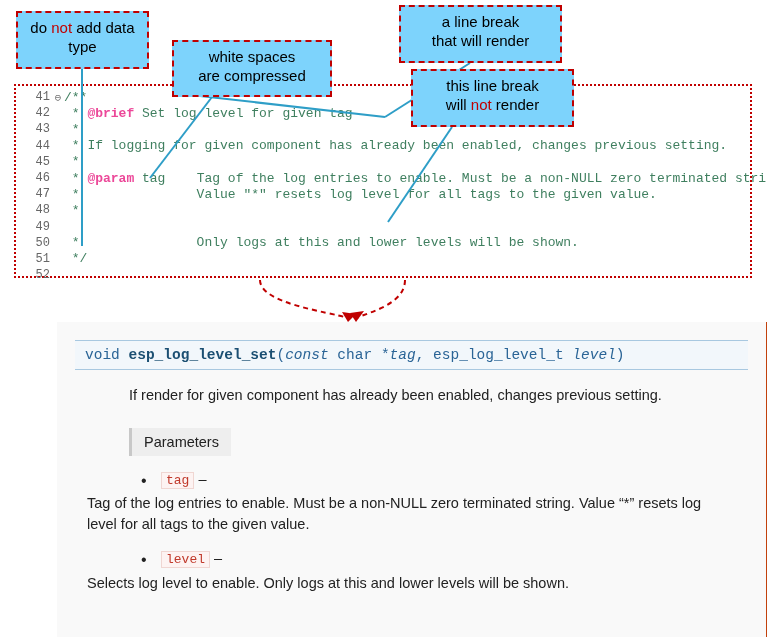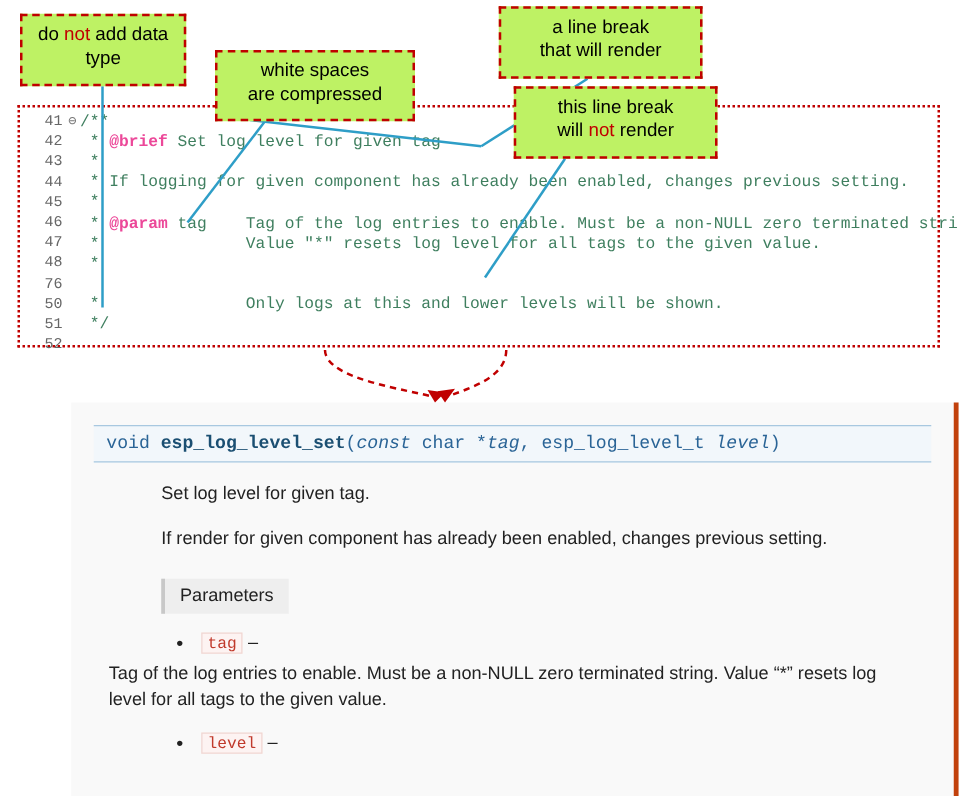--- a/index.html
+++ b/index.html
@@ -12,21 +12,21 @@
     background: #ffffff;
     font-family: "Liberation Sans", sans-serif;
     position: relative;
     overflow: hidden;
   }
 
   
   .callout {
     position: absolute;
     border: 2px dashed #c00000;
-    background: #bef264;
+    background: #7dd3fc;
     color: #000000;
     font-size: 15px;
     line-height: 1.25;
     text-align: center;
     padding: 6px 8px;
     box-sizing: border-box;
     z-index: 20;
   }
   .callout .hl {
     color: #c00000;
@@ -129,21 +129,21 @@
   }
 
   
   #doc-panel {
     position: absolute;
     left: 57px;
     top: 322px;
     width: 710px;
     height: 315px;
     background: #f9f9f9;
-    border-right: 4px solid #c2410c;
+    border-right: 1px solid #c2410c;
     box-sizing: border-box;
     z-index: 5;
     overflow: hidden;
   }
   #doc-signature {
     margin: 18px 18px 0 18px;
     background: #f2f7fb;
     border-top: 1px solid #a8c8e0;
     border-bottom: 1px solid #a8c8e0;
     padding: 6px 10px;
@@ -245,48 +245,48 @@
   <div class="code-rows">
 
   <div class="code-row"><span class="ln">41</span><span class="fold">⊖</span><span class="code-text">/**</span></div>
       <div class="code-row"><span class="ln">42</span><span class="fold"></span><span class="code-text"> * <span class="doc-tag">@brief</span> Set log level for given tag</span></div>
       <div class="code-row"><span class="ln">43</span><span class="fold"></span><span class="code-text"> *</span></div>
       <div class="code-row"><span class="ln">44</span><span class="fold"></span><span class="code-text"> * If logging for given component has already been enabled, changes previous setting.</span></div>
       <div class="code-row"><span class="ln">45</span><span class="fold"></span><span class="code-text"> *</span></div>
       <div class="code-row"><span class="ln">46</span><span class="fold"></span><span class="code-text"> * <span class="doc-tag">@param</span> tag    Tag of the log entries to enable. Must be a non-NULL zero terminated string.</span></div>
       <div class="code-row"><span class="ln">47</span><span class="fold"></span><span class="code-text"> *               Value "*" resets log level for all tags to the given value.</span></div>
       <div class="code-row"><span class="ln">48</span><span class="fold"></span><span class="code-text"> *</span></div>
-      <div class="code-row"><span class="ln">76</span><span class="fold"></span></div>
+      <div class="code-row"><span class="ln">49</span><span class="fold"></span></div>
       <div class="code-row"><span class="ln">50</span><span class="fold"></span><span class="code-text"> *               Only logs at this and lower levels will be shown.</span></div>
       <div class="code-row"><span class="ln">51</span><span class="fold"></span><span class="code-text"> */</span></div>
       <div class="code-row"><span class="ln">52</span><span class="fold"></span></div>
     </div>
 </div>
 
 <svg id="connectors" viewBox="0 0 260 48">
   <path d="M 30 2 C 30 26, 100 34, 118 40" fill="none" stroke="#c00000" stroke-width="2" stroke-dasharray="5,4"></path>
   <path d="M 175 2 C 175 26, 140 34, 126 40" fill="none" stroke="#c00000" stroke-width="2" stroke-dasharray="5,4"></path>
   <polygon points="118,44 112,34 126,36" fill="#c00000"></polygon>
   <polygon points="126,44 120,35 134,33" fill="#c00000"></polygon>
 </svg>
 
 <div id="doc-panel">
 
   <div id="doc-signature"><span>void </span><span class="sig-name">esp_log_level_set</span><span>(</span><span class="sig-kw">const</span><span> char *</span><span class="sig-ital">tag</span><span>, </span><span>esp_log_level_t </span><span class="sig-ital">level</span><span>)</span></div>
 
-  <div class="doc-para">Set log level for given tag.</div>
 
   <div class="doc-para">If render for given component has already been enabled, changes previous setting.</div>
 
   <div id="params-header">Parameters</div>
 
   <div class="param-item">
     <span class="bullet">•</span>
     <span class="param-code">tag</span><span> –</span>
   </div>
   <div class="param-desc">Tag of the log entries to enable. Must be a non-NULL zero terminated string. Value “*” resets log level for all tags to the given value.</div>
 
   <div class="param-item">
     <span class="bullet">•</span>
     <span class="param-code">level</span><span> –</span>
   </div>
+  <div class="param-desc">Selects log level to enable. Only logs at this and lower levels will be shown.</div>
 
 </div>
 
 </body></html>

